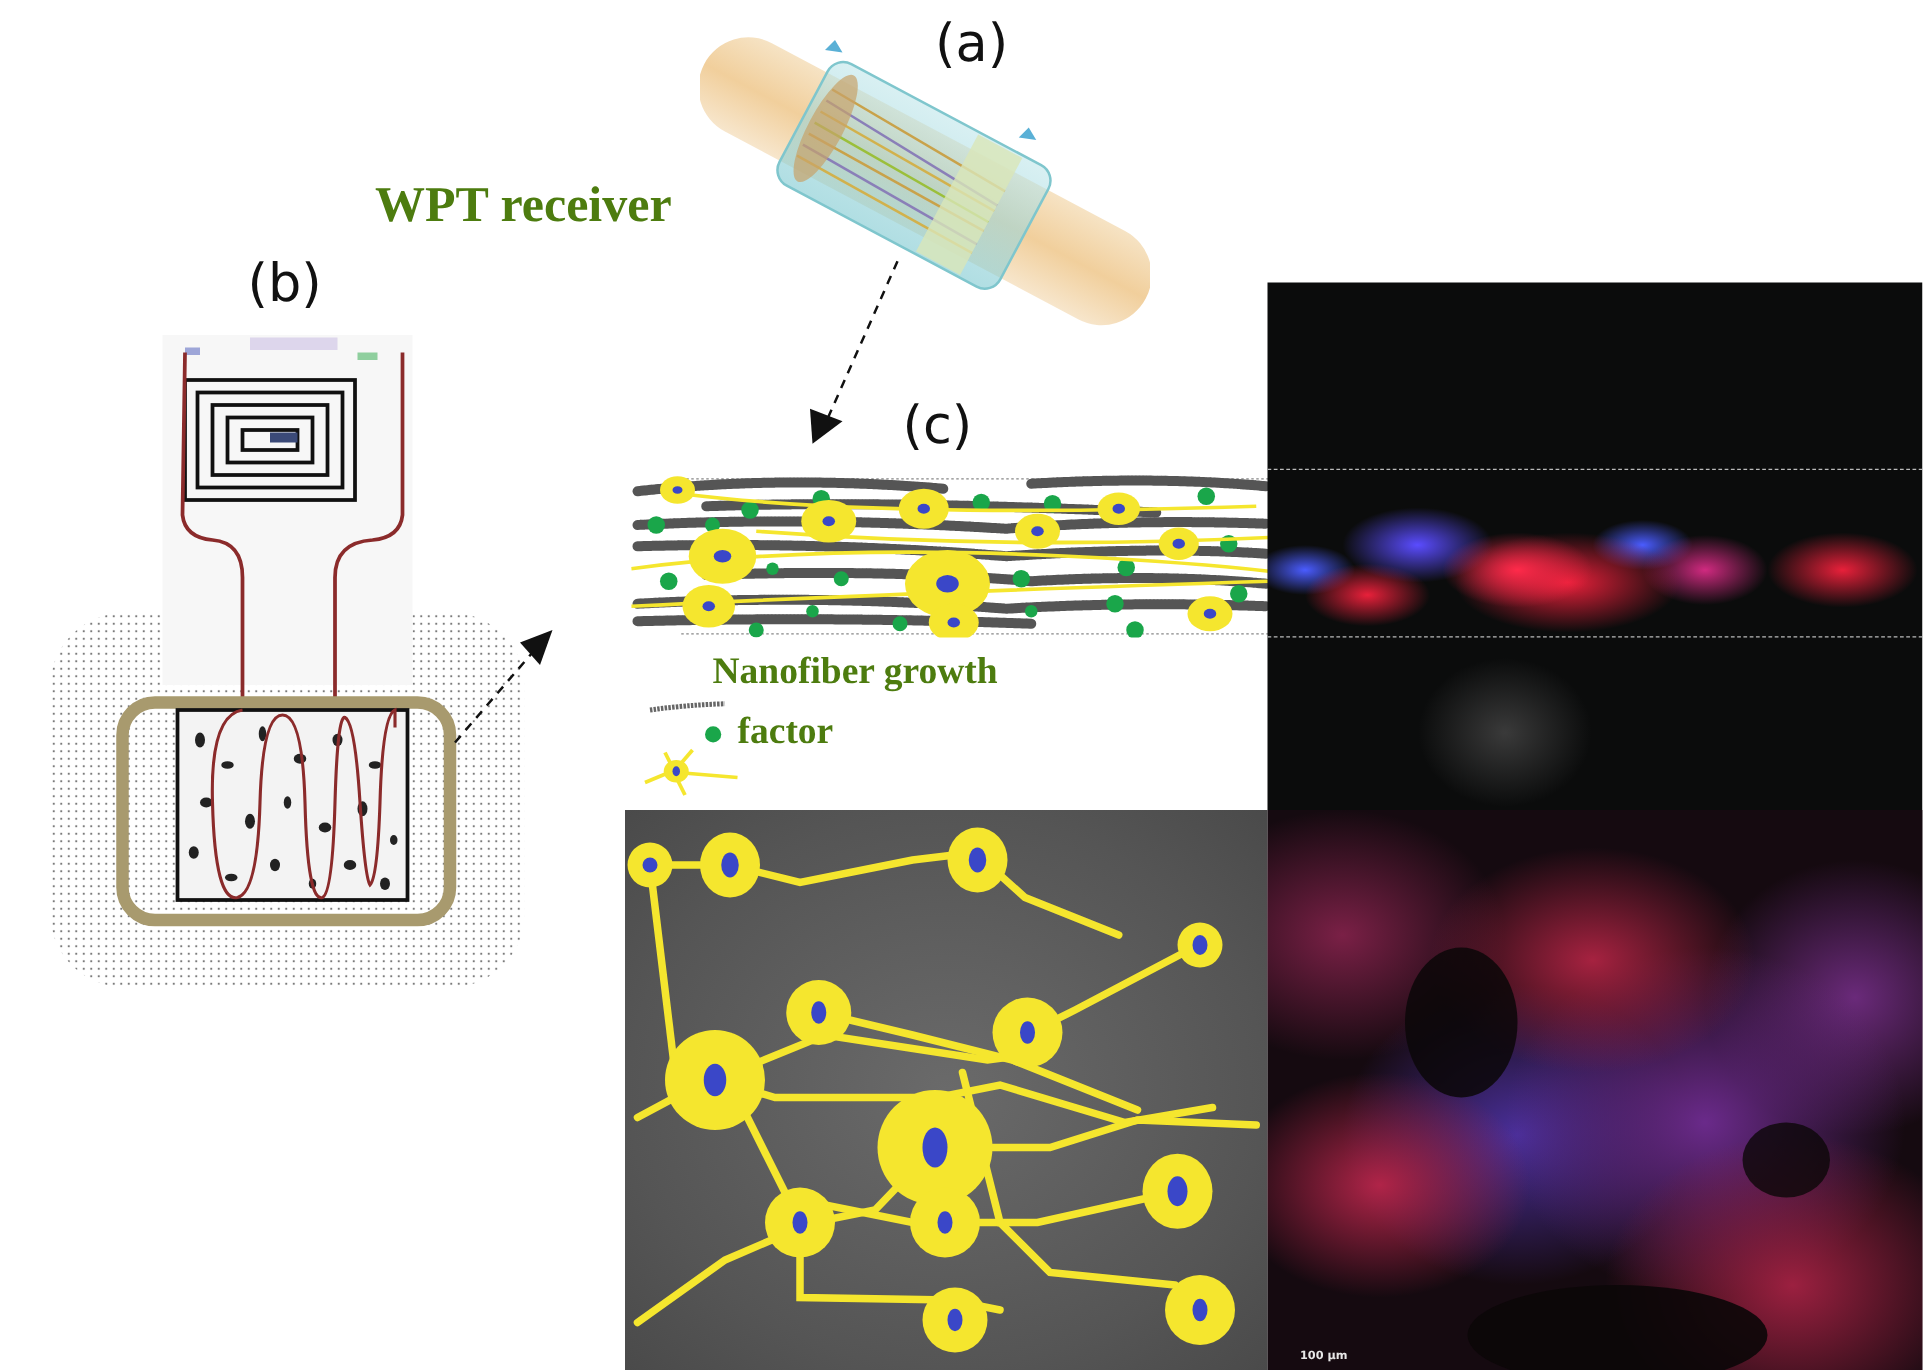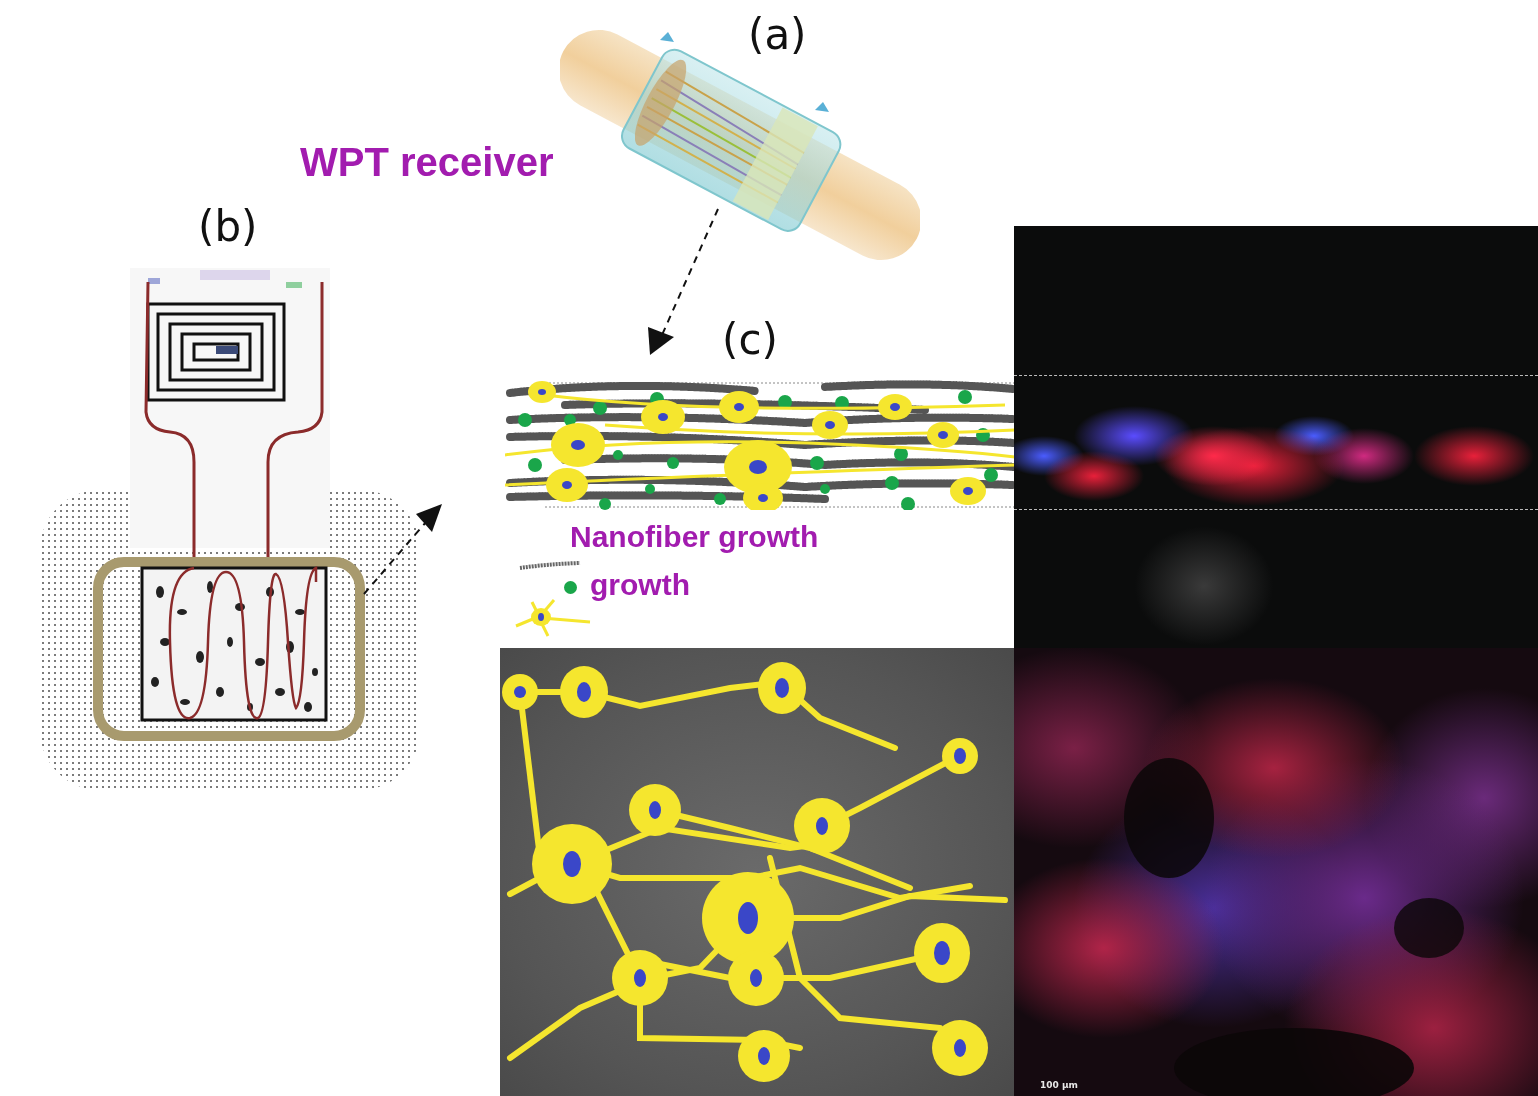--- a/index.html
+++ b/index.html
@@ -1,19 +1,19 @@
 <!DOCTYPE html>
 <html><head>
 <meta charset="utf-8">
 <style>
   html,body{margin:0;padding:0;background:#ffffff;}
   body{width:1538px;height:1096px;position:relative;overflow:hidden;font-family:"DejaVu Sans","Liberation Sans",sans-serif;}
   .abs{position:absolute;}
   .panel-label{font-family:"DejaVu Sans",sans-serif;font-size:42px;color:#111;font-weight:normal;}
-  .bold-label{font-family:Liberation Sans, sans-serif;font-weight:bold;color:#a21caf;}
+  .bold-label{font-family:Liberation Serif, serif;font-weight:bold;color:#4d7c0f;}
   .dark-img{background:#0b0c0c;}
   .dotted-bg{
     background-image:radial-gradient(#111 0.9px, transparent 1.2px);
     background-size:6px 6px;
   }
 </style>
 </head>
 <body>
 
 <div class="abs panel-label" style="left:748px;top:10px;">(a)</div>
@@ -190,21 +190,21 @@
     <line x1="28" y1="20" x2="4" y2="30"></line>
       <line x1="30" y1="18" x2="42" y2="4"></line>
     <line x1="30" y1="22" x2="78" y2="26"></line>
       <line x1="28" y1="24" x2="36" y2="40"></line>
     <line x1="26" y1="18" x2="20" y2="6"></line>
   </g>
   <ellipse cx="29" cy="21" rx="10" ry="9" fill="#f5e62e"></ellipse>
   <ellipse cx="29" cy="21" rx="3" ry="4" fill="#3a47c8"></ellipse>
 </svg>
 <div class="abs bold-label" style="left:570px;top:520px;font-size:30px;">Nanofiber growth</div>
-<div class="abs bold-label" style="left:590px;top:568px;font-size:30px;">growth</div>
+<div class="abs bold-label" style="left:590px;top:568px;font-size:30px;">factor</div>
 
 <div class="abs" style="left:500px;top:648px;width:514px;height:448px;background:radial-gradient(ellipse at 50% 50%,#6a6a6a,#555 70%,#4a4a4a);overflow:hidden;">
   <svg width="514" height="448" viewBox="0 0 514 448">
     <g stroke="#f5e62e" stroke-width="6" fill="none" stroke-linecap="round">
       <path d="M20 44 L84 44 L140 58 L230 40 L280 34"></path>
       <path d="M280 34 L320 70 L395 100"></path>
       <path d="M20 44 L40 210"></path>
       <path d="M72 216 L40 230 L10 246"></path>
       <path d="M72 216 L160 180 L290 200 L320 196"></path>
       <path d="M72 216 L120 230 L250 230 L300 220 L400 250 L470 238"></path>

